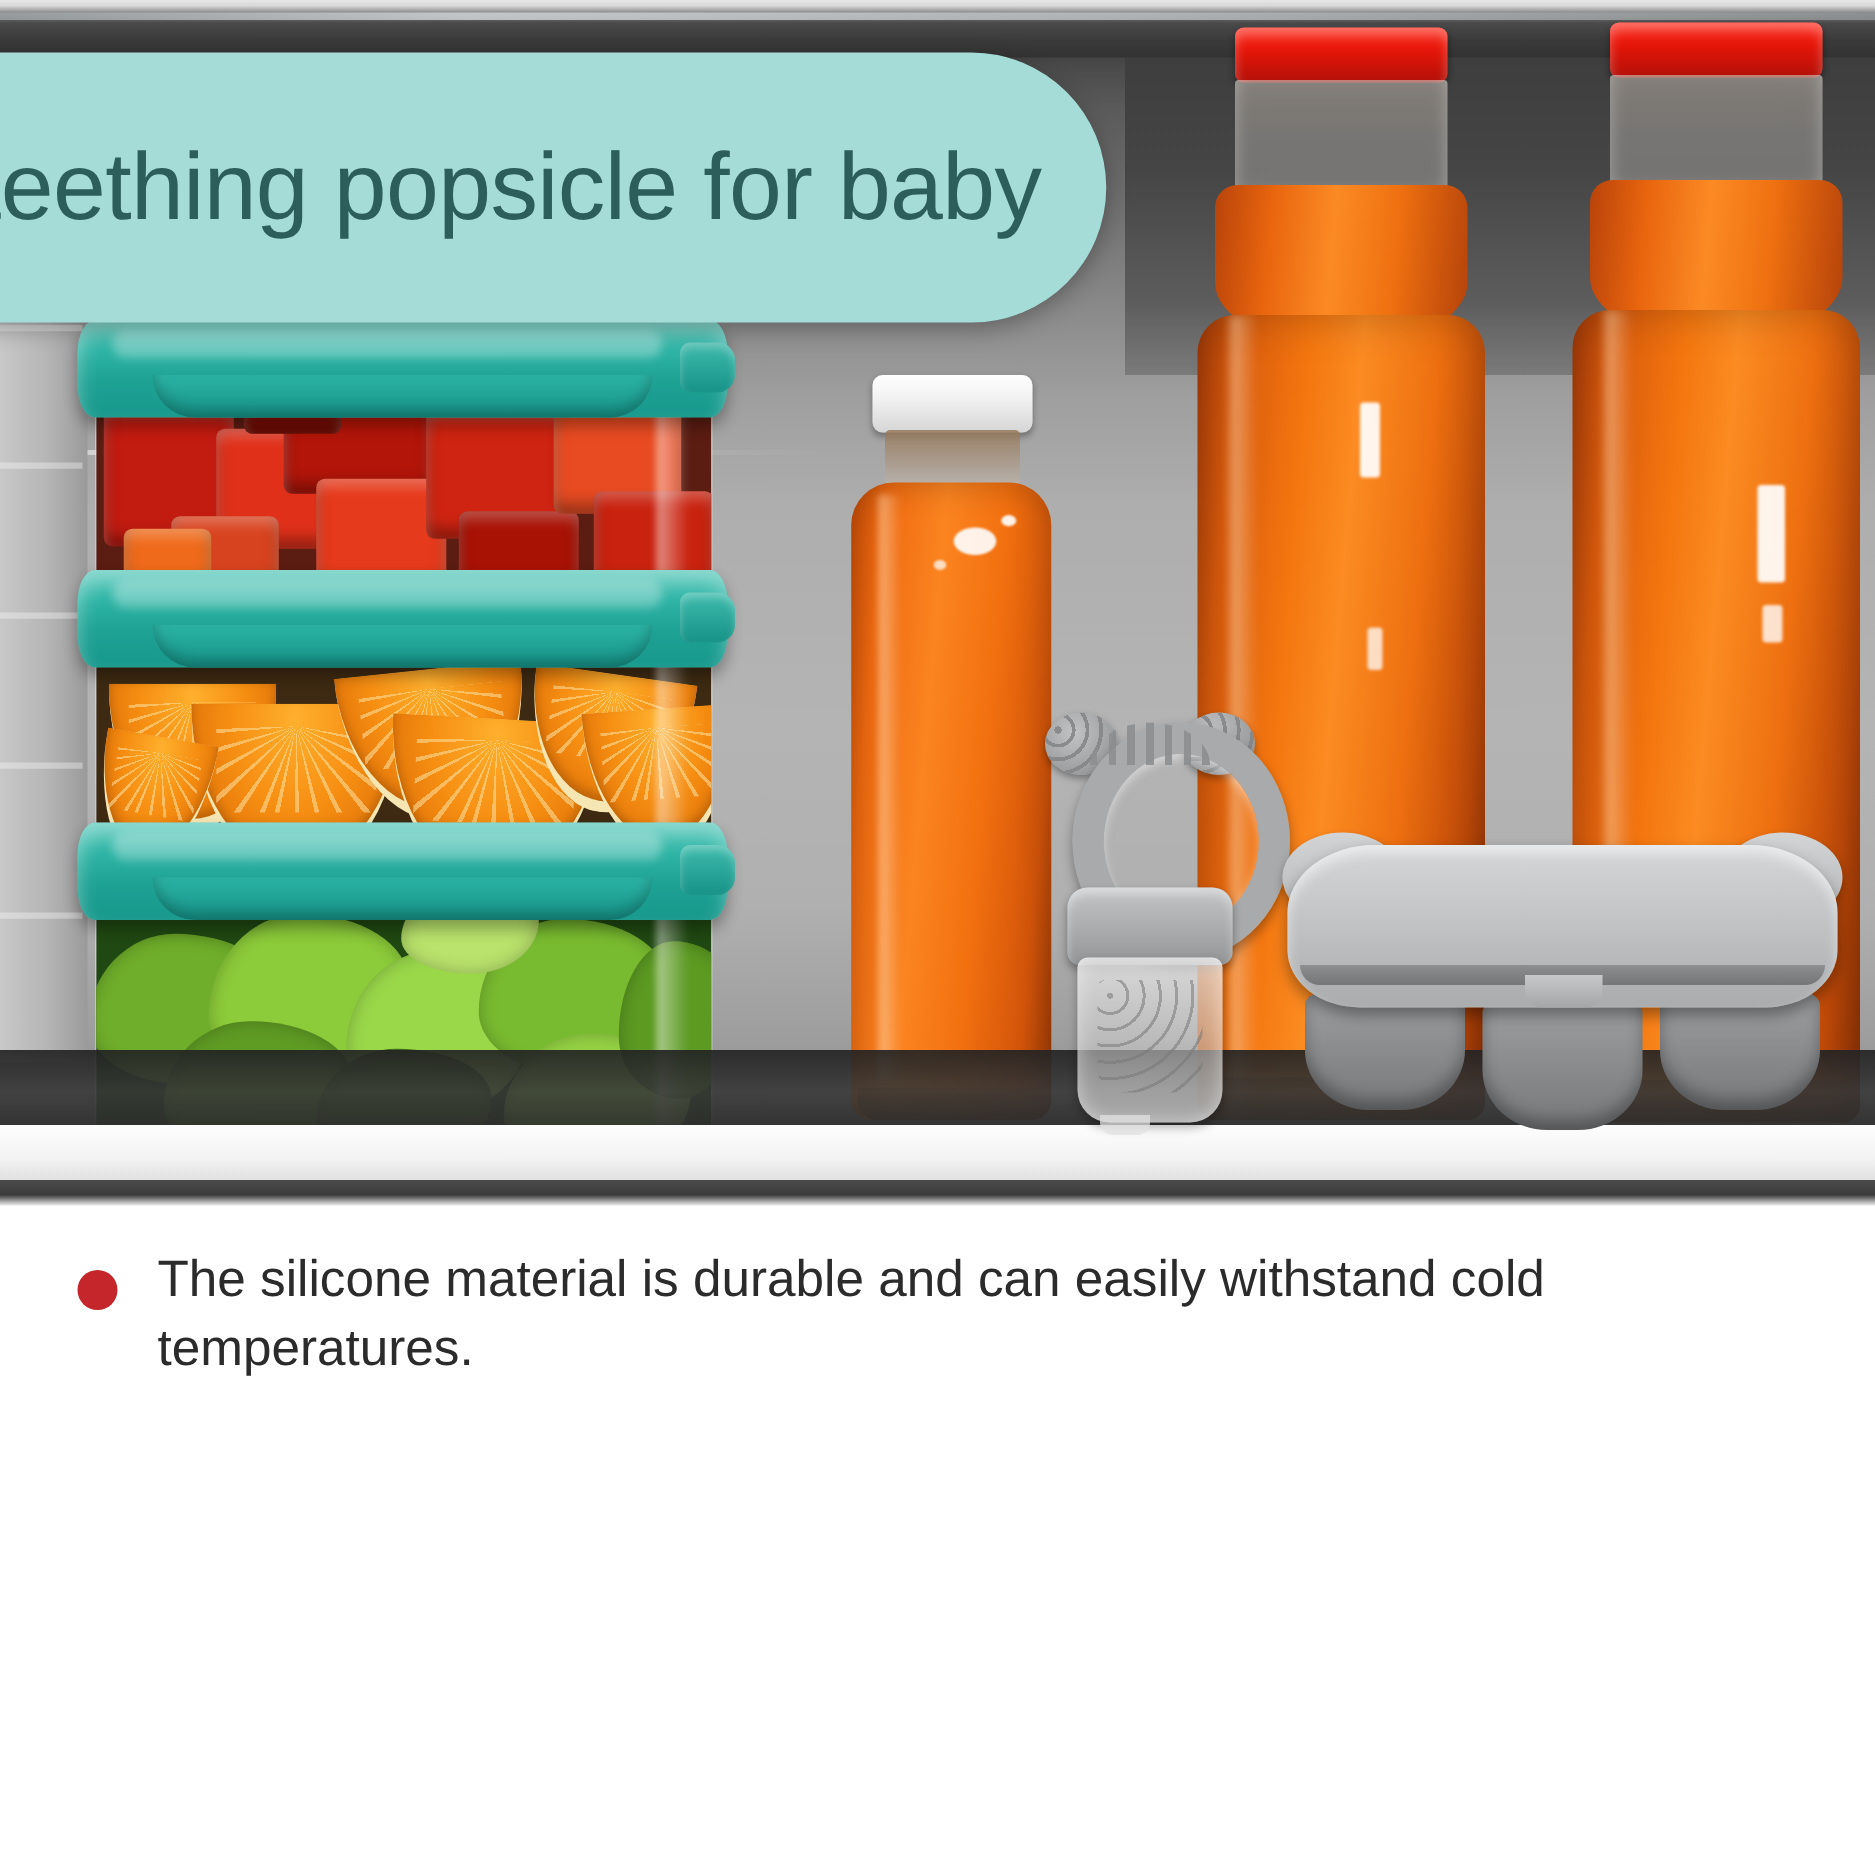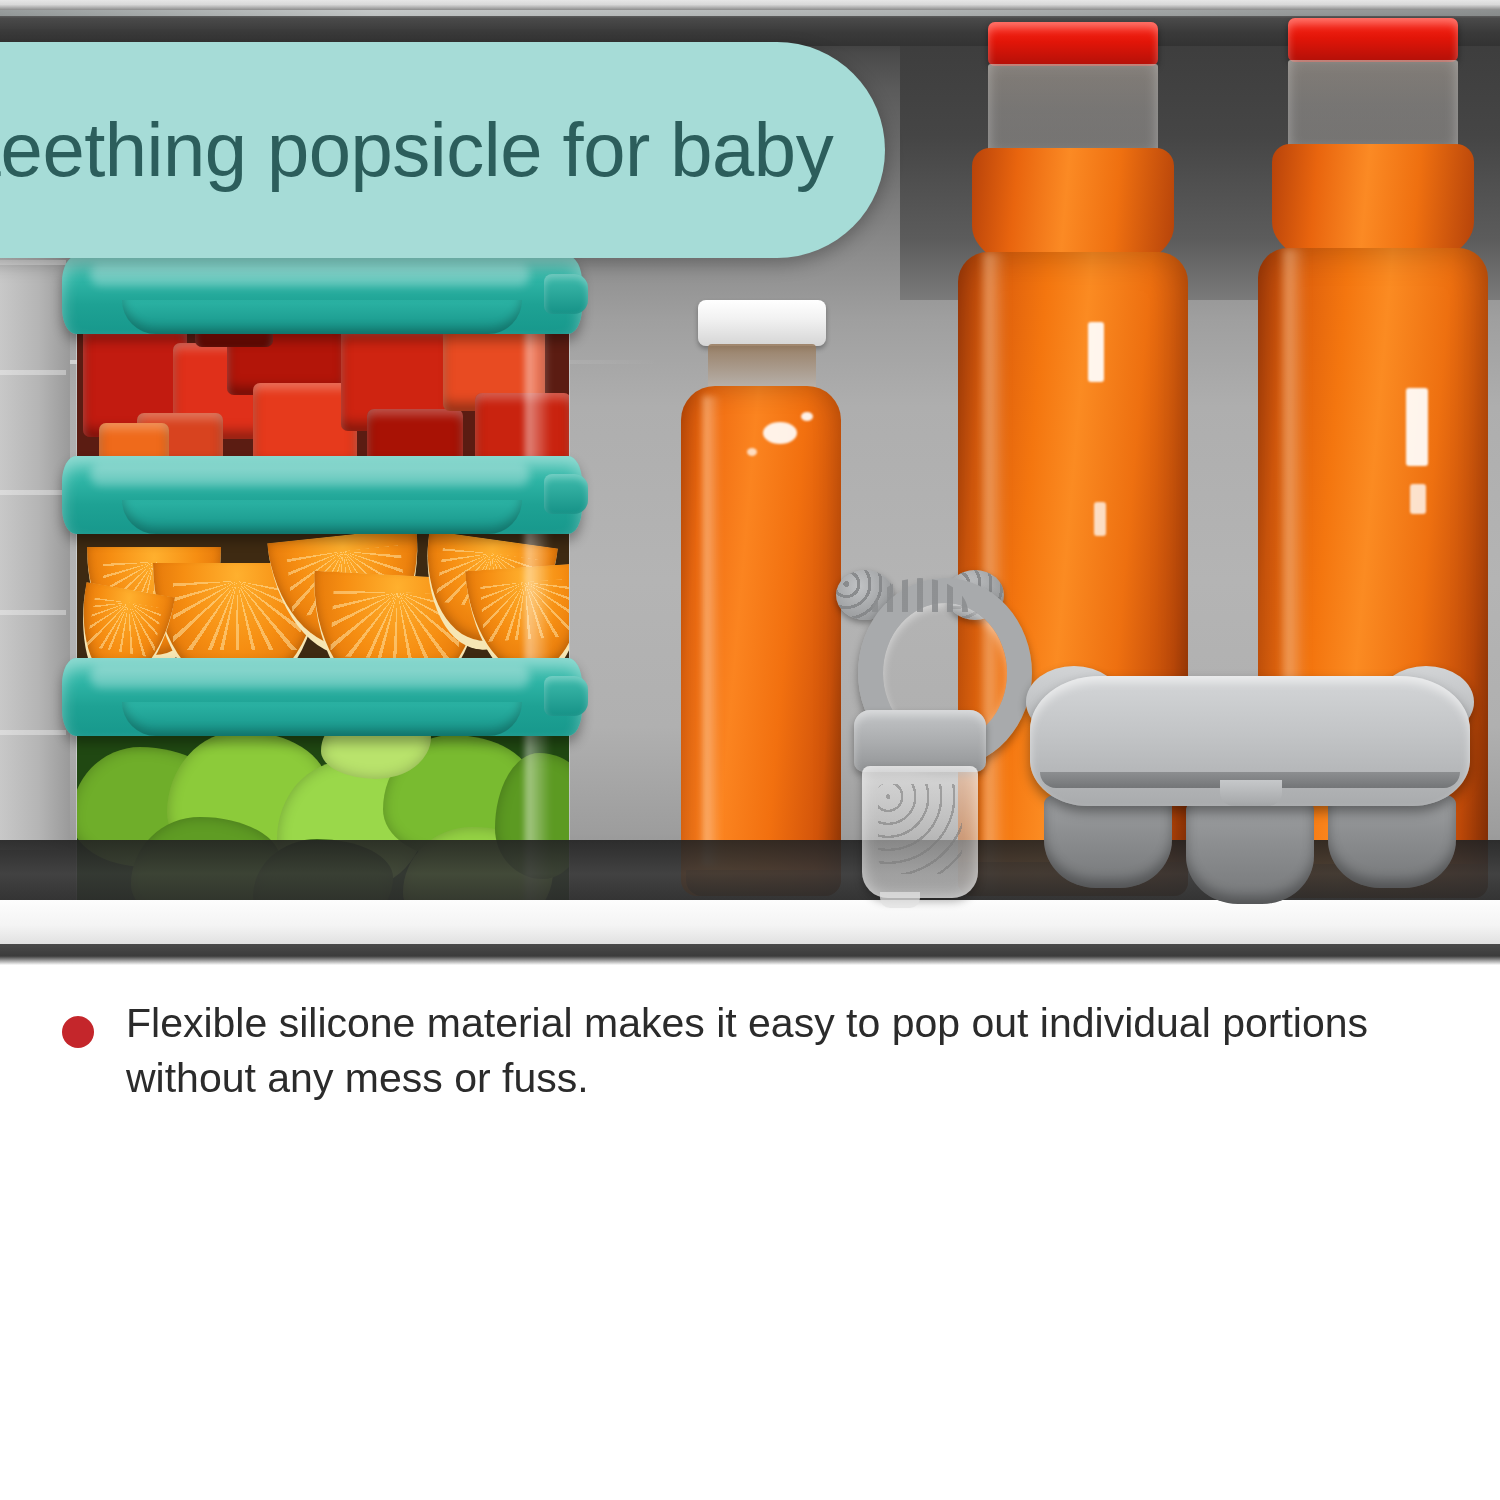--- a/index.html
+++ b/index.html
@@ -455,19 +455,19 @@
   <div class="shelf-under"></div>
 
   <div id="banner">
     <span id="banner-text">teething popsicle for baby</span>
   </div>
 </div>
 
 <div id="bullets">
 
 
-
   <div class="bullet-row">
     <div class="bullet-dot"></div>
-    <div class="bullet-text">Flexible silicone material makes it easy to pop out individual portions without any mess or fuss.</div>
-  </div>
+    <div class="bullet-text">The silicone material is durable and can easily withstand cold temperatures.</div>
+  </div>
+
 
 </div>
 
 </body></html>

